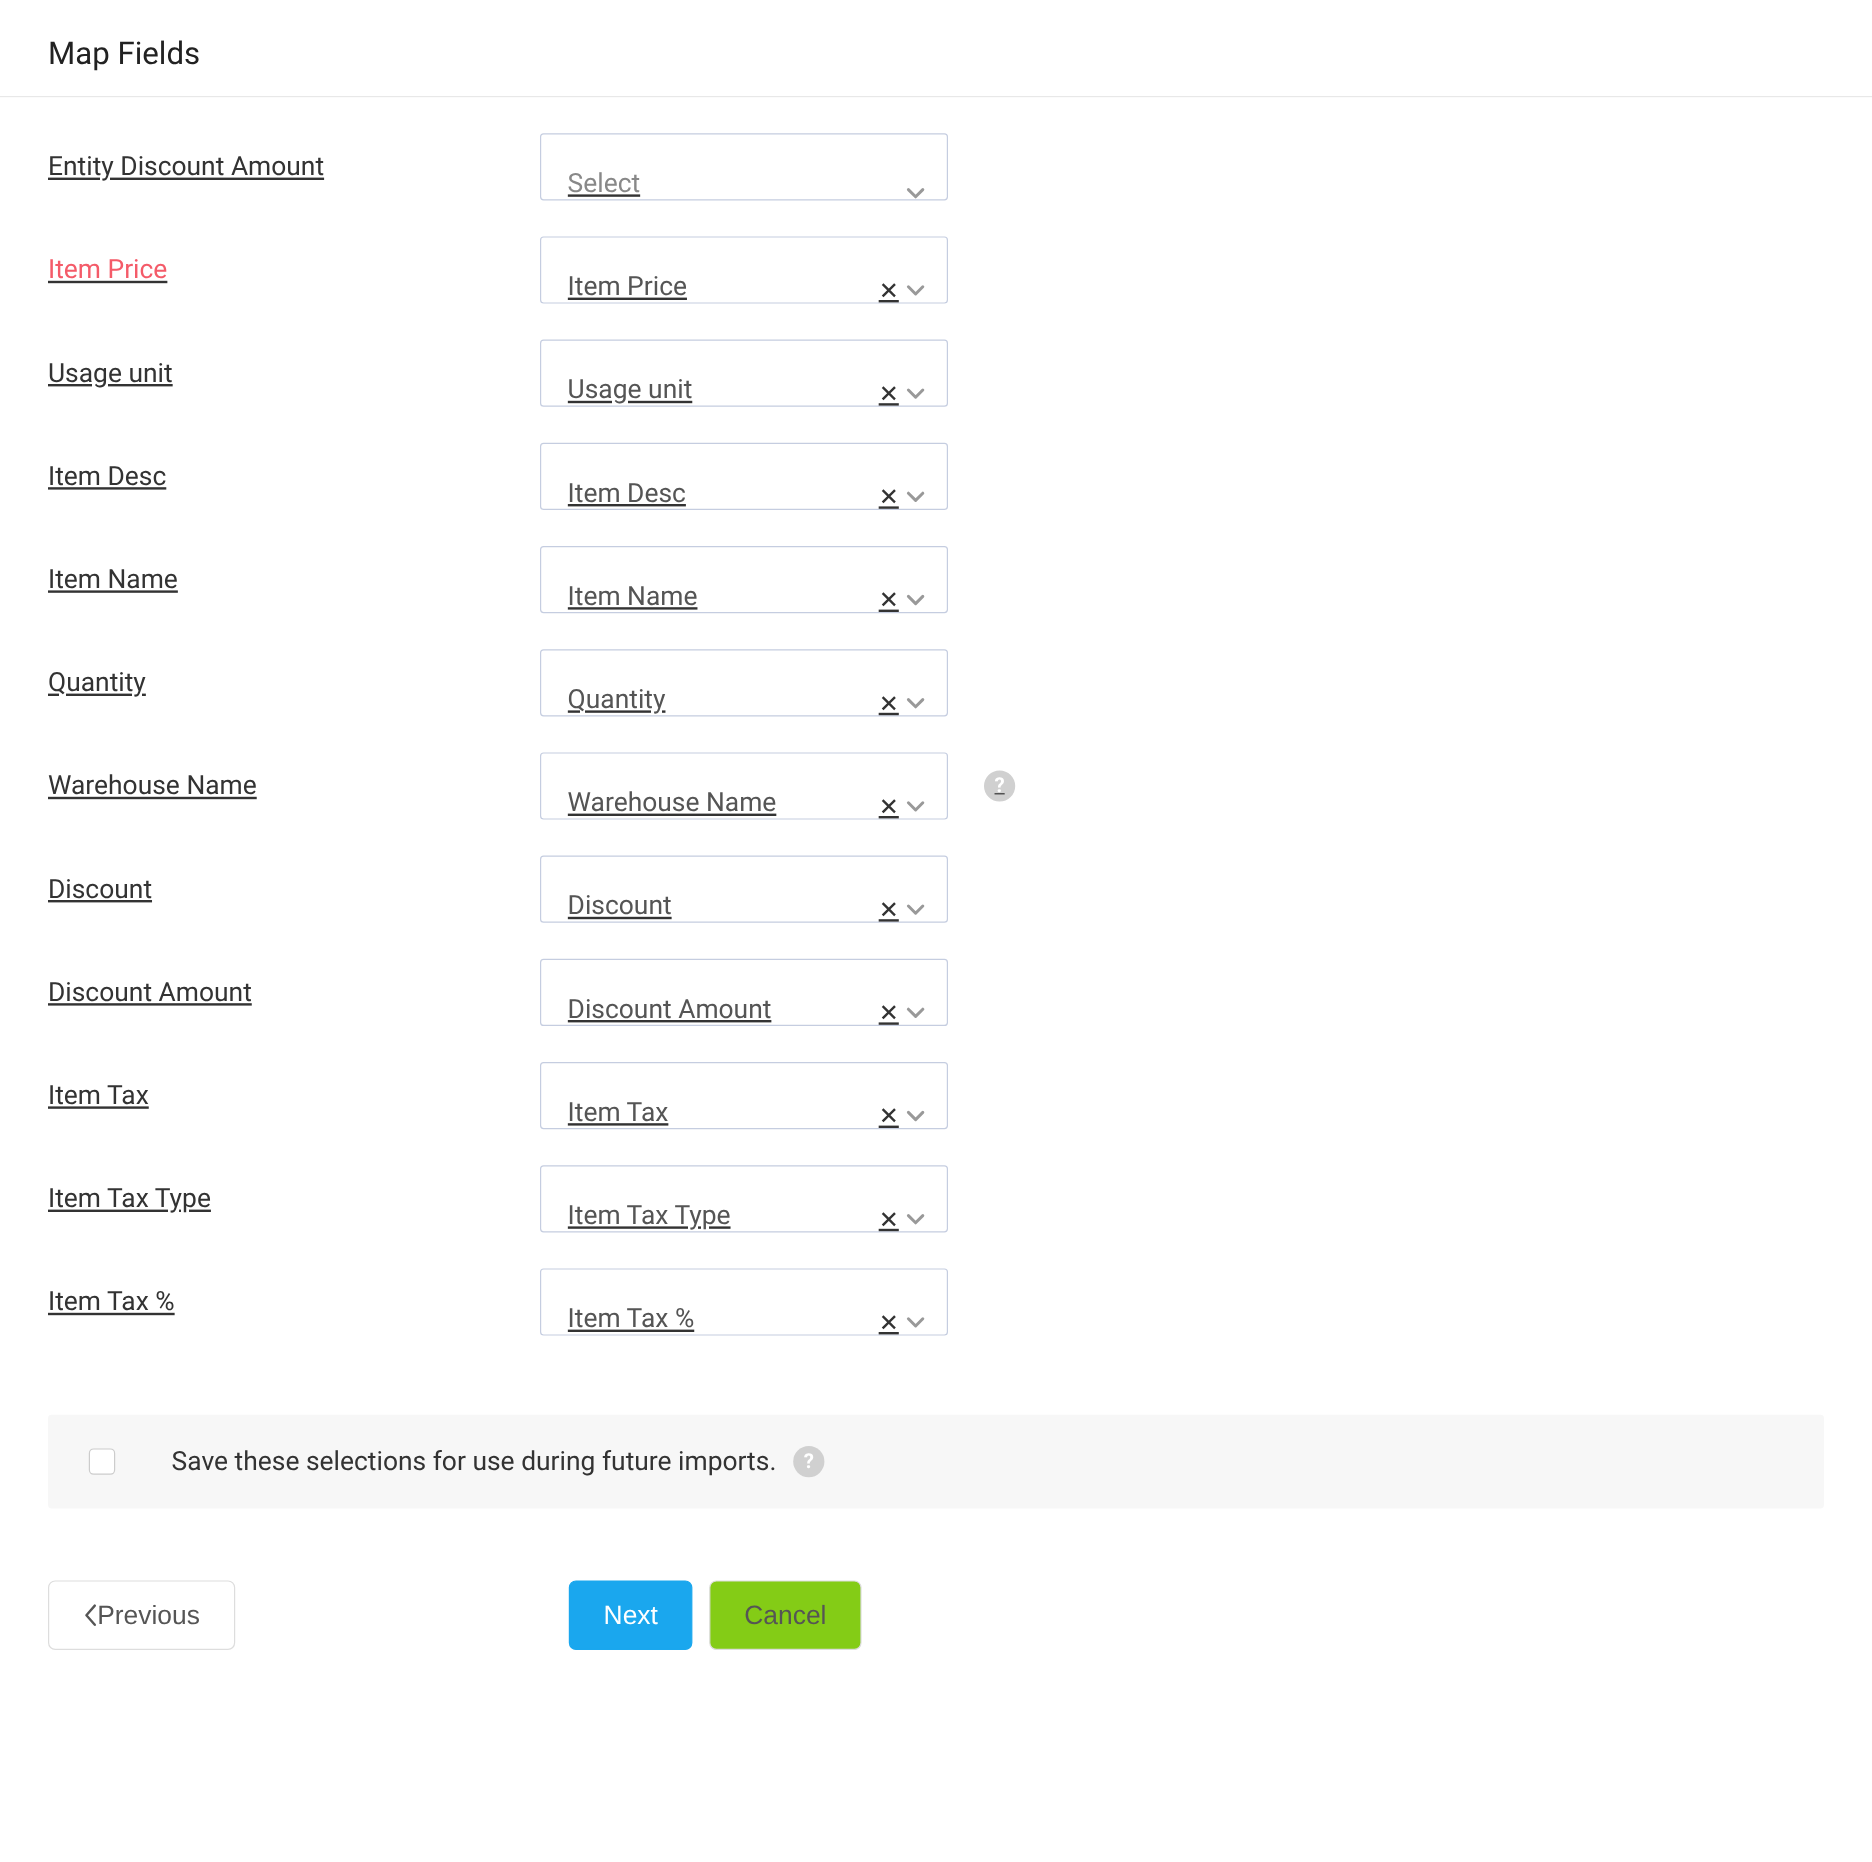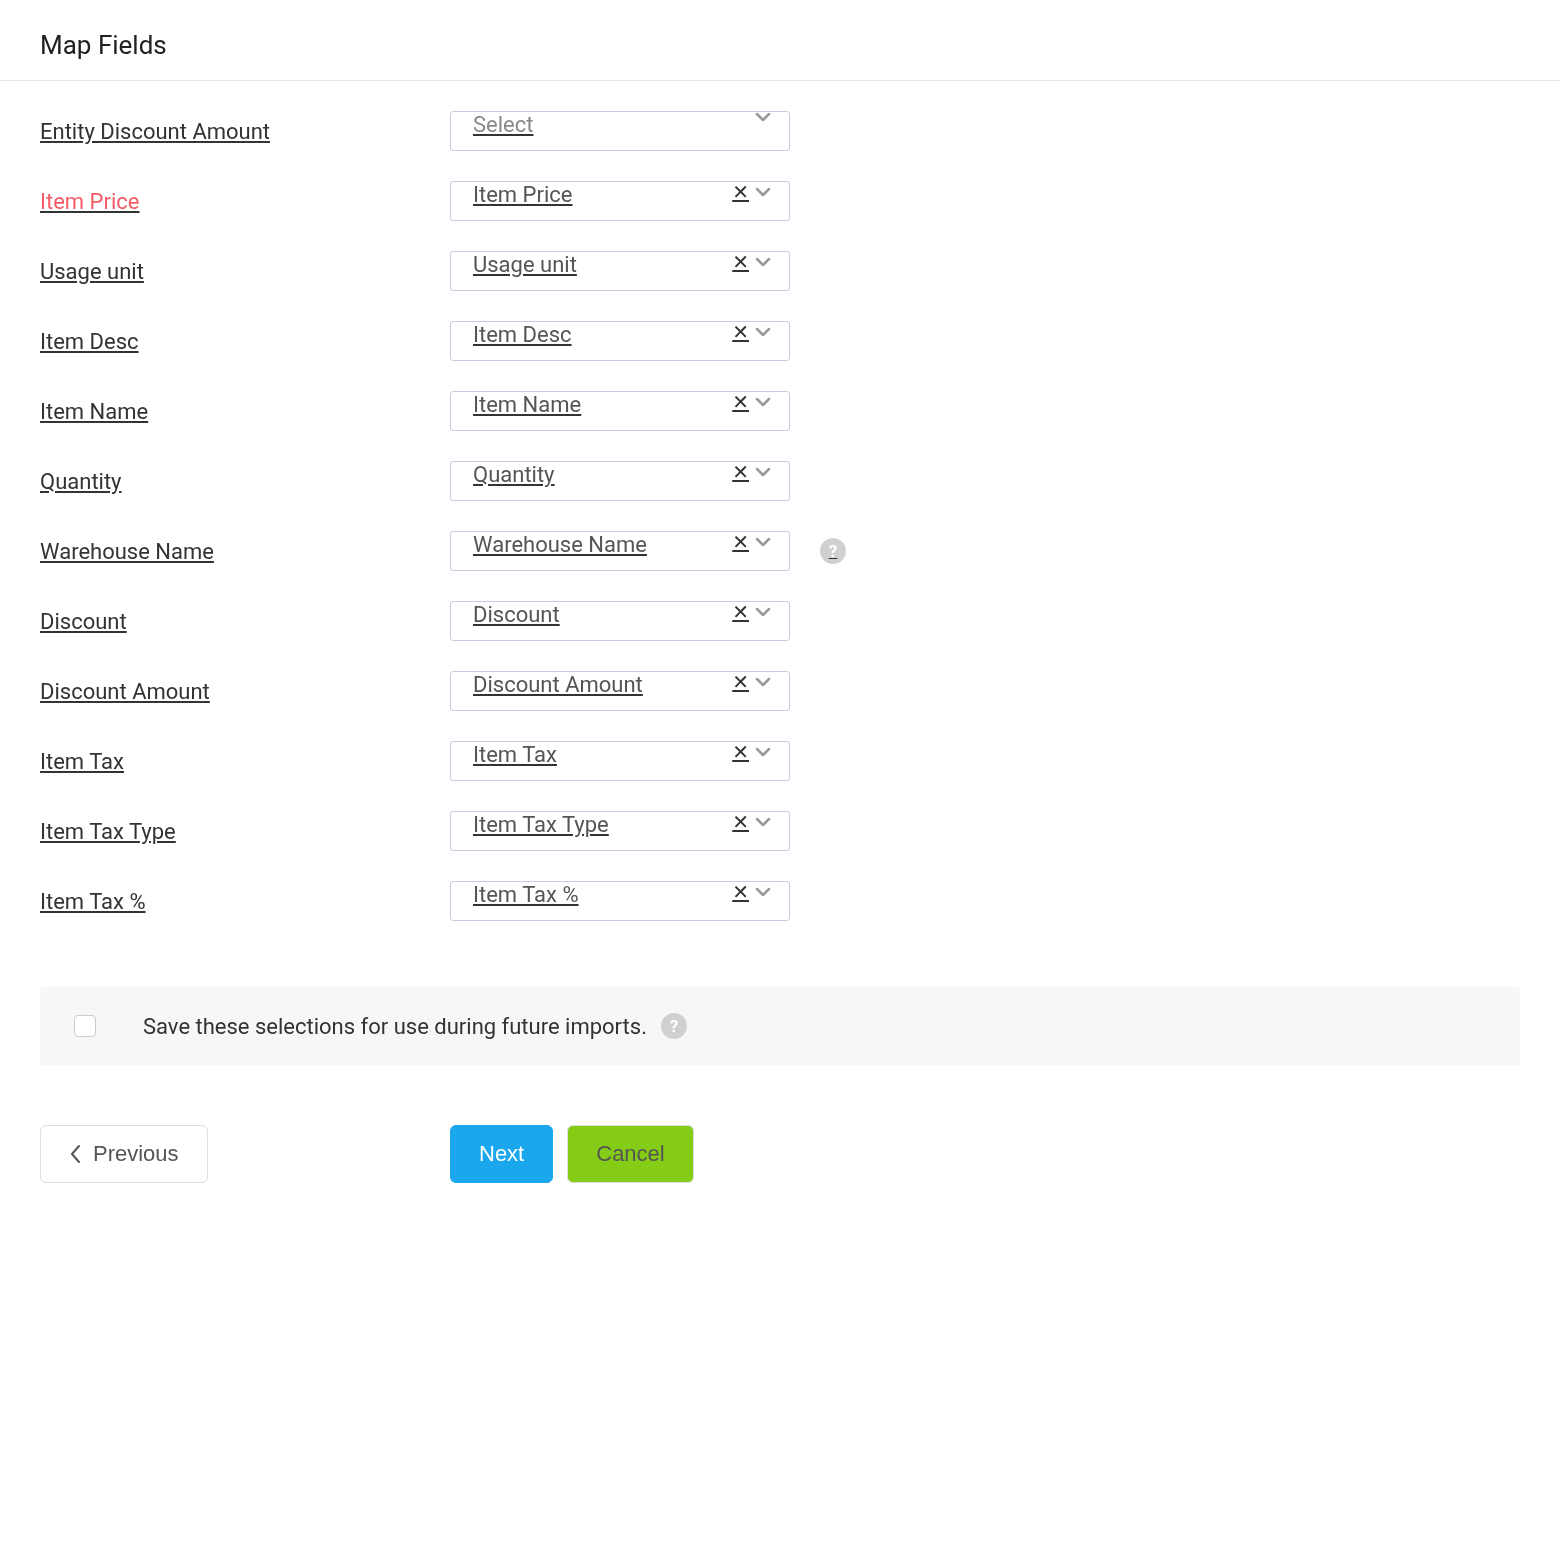--- a/index.html
+++ b/index.html
@@ -38,24 +38,24 @@
     }
     .field-label.required {
       color: #f45b69;
     }
     .select-wrapper {
       position: relative;
       width: 340px;
     }
     .select-box {
       display: flex;
-      align-items: flex-start;
+      align-items: flex-end;
       justify-content: space-between;
       width: 100%;
-      height: 40px;
+      height: 56px;
       border: 1px solid #c5cde0;
       border-radius: 3px;
       background: #fff;
       padding: 0 18px 0 22px;
       font-size: 22px;
       color: #555;
       cursor: pointer;
     }
     .select-box.placeholder {
       color: #888;
@@ -133,21 +133,20 @@
       padding: 0 28px;
       font-size: 22px;
       border-radius: 6px;
       cursor: pointer;
       border: 1px solid transparent;
     }
     .btn-prev {
       background: #fff;
       border-color: #ddd;
       color: #555;
-      gap: 12px;
     }
     .btn-next {
       background: #1aa7ee;
       color: #fff;
       font-weight: 500;
       border-color: #1aa7ee;
     }
     .btn-cancel {
       background: #84cc16;
       border-color: #ddd;
@@ -162,20 +161,21 @@
     .footer-wrap {
       display: flex;
       align-items: center;
     }
     .footer-wrap .left {
       width: 410px;
     }
     .footer-wrap .right {
       display: flex;
       gap: 14px;
+      margin-left: 24px;
     }
   </style>
 </head>
 <body>
 
 <div class="header">
   <h1>Map Fields</h1>
 </div>
 
 <div class="content" id="fields-container">

